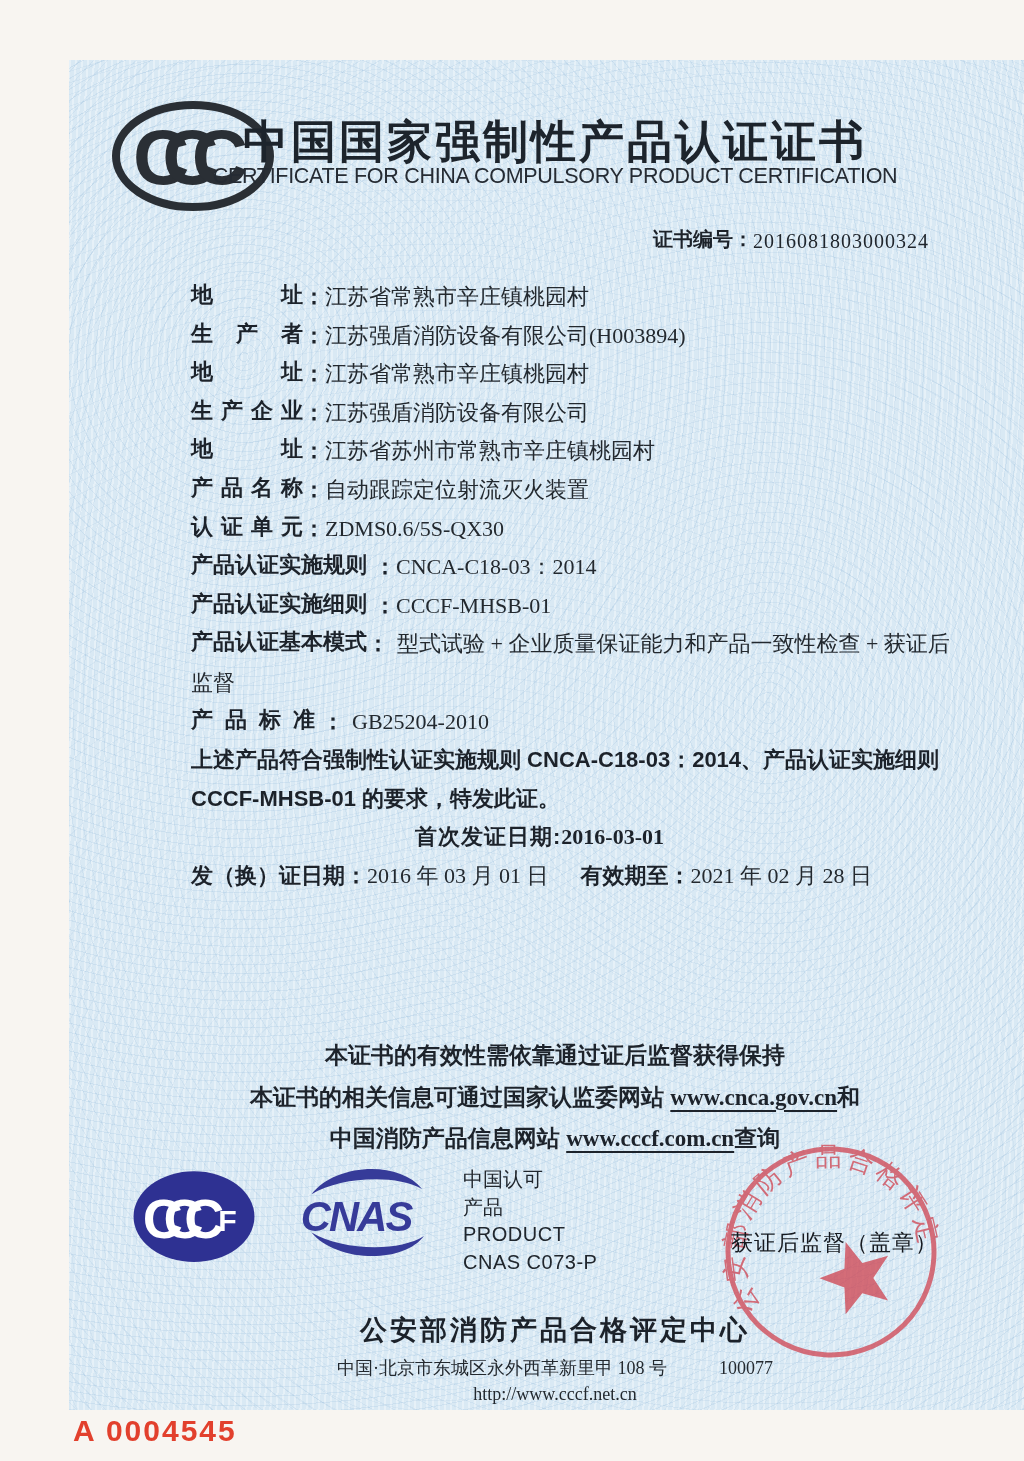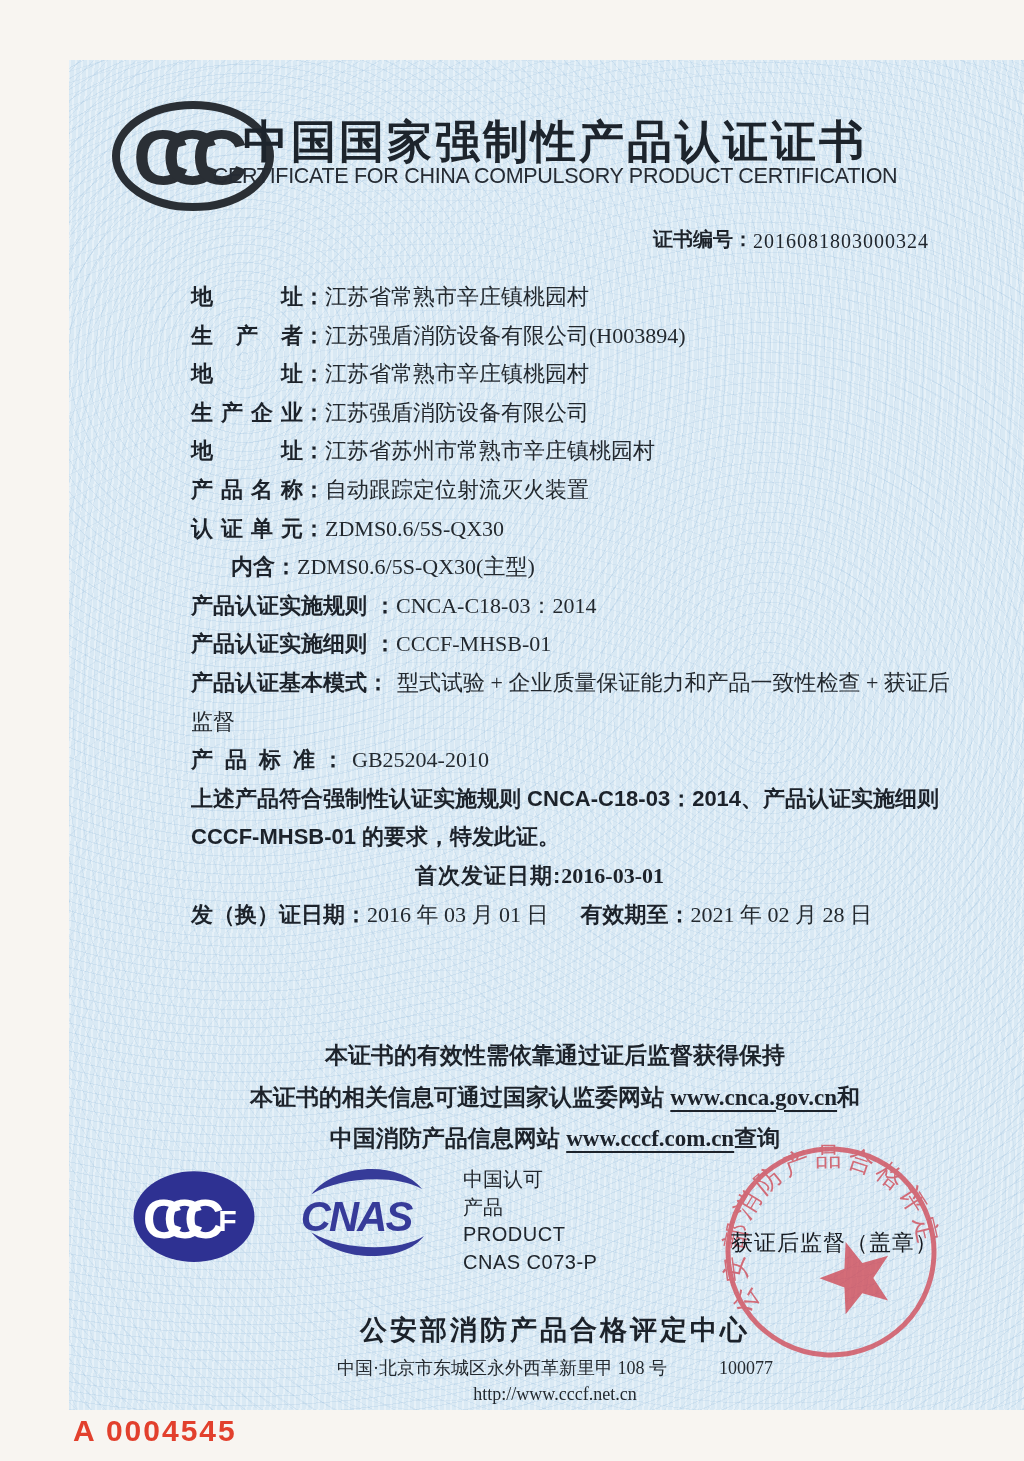--- a/index.html
+++ b/index.html
@@ -39,20 +39,21 @@
   .fields{
     position:absolute;top:218px;left:122px;right:84px;
     font-size:22px;line-height:38.6px;
   }
   .fields p{margin:0;}
   .flabel{
     display:inline-block;min-width:112px;
     font-weight:bold;color:#1c222a;
     text-align:justify;text-align-last:justify;
     vertical-align:bottom;
+    font-family:Liberation Mono, monospace;
   }
   .flabel.long{min-width:0;text-align-last:auto;}
   .flabel.wider{min-width:124px;}
   .fcolon{font-weight:bold;color:#1c222a;}
   .fcolon.sp{margin-left:7px;}
   .fvalue{font-family:"Liberation Serif",serif;color:#23292f;}
   .fvalue.sp{margin-left:8px;}
   .inset{padding-left:40px;}
   .statement{font-weight:bold;color:#1c222a;}
   .first-issue{font-weight:bold;padding-left:224px;letter-spacing:1px;color:#1c222a;}
@@ -122,21 +123,20 @@
     </div>
 
     <div class="fields">
       <p><span class="flabel">地址</span><span class="fcolon">：</span><span class="fvalue">江苏省常熟市辛庄镇桃园村</span></p>
       <p><span class="flabel">生产者</span><span class="fcolon">：</span><span class="fvalue">江苏强盾消防设备有限公司(H003894)</span></p>
       <p><span class="flabel">地址</span><span class="fcolon">：</span><span class="fvalue">江苏省常熟市辛庄镇桃园村</span></p>
       <p><span class="flabel">生产企业</span><span class="fcolon">：</span><span class="fvalue">江苏强盾消防设备有限公司</span></p>
       <p><span class="flabel">地址</span><span class="fcolon">：</span><span class="fvalue">江苏省苏州市常熟市辛庄镇桃园村</span></p>
       <p><span class="flabel">产品名称</span><span class="fcolon">：</span><span class="fvalue">自动跟踪定位射流灭火装置</span></p>
       <p><span class="flabel">认证单元</span><span class="fcolon">：</span><span class="fvalue">ZDMS0.6/5S-QX30</span></p>
-      <p class="inset"><span class="flabel long">内含</span><span class="fcolon">：</span><span class="fvalue">ZDMS0.6/5S-QX30(主型)</span></p>
       <p><span class="flabel long">产品认证实施规则</span><span class="fcolon sp">：</span><span class="fvalue">CNCA-C18-03：2014</span></p>
       <p><span class="flabel long">产品认证实施细则</span><span class="fcolon sp">：</span><span class="fvalue">CCCF-MHSB-01</span></p>
       <p><span class="flabel long">产品认证基本模式</span><span class="fcolon">：</span><span class="fvalue sp">型式试验 + 企业质量保证能力和产品一致性检查 + 获证后监督</span></p>
       <p><span class="flabel wider">产品标准</span><span class="fcolon sp">：</span><span class="fvalue sp">GB25204-2010</span></p>
       <p class="statement">上述产品符合强制性认证实施规则 CNCA-C18-03：2014、产品认证实施细则 CCCF-MHSB-01 的要求，特发此证。</p>
       <p class="first-issue"><span>首次发证日期:</span><span class="date">2016-03-01</span></p>
       <p class="issue-row"><span>发（换）证日期：</span><span class="date">2016 年 03 月 01 日</span><span class="gap">有效期至：</span><span class="date">2021 年 02 月 28 日</span></p>
     </div>
 
     <div class="notice">

